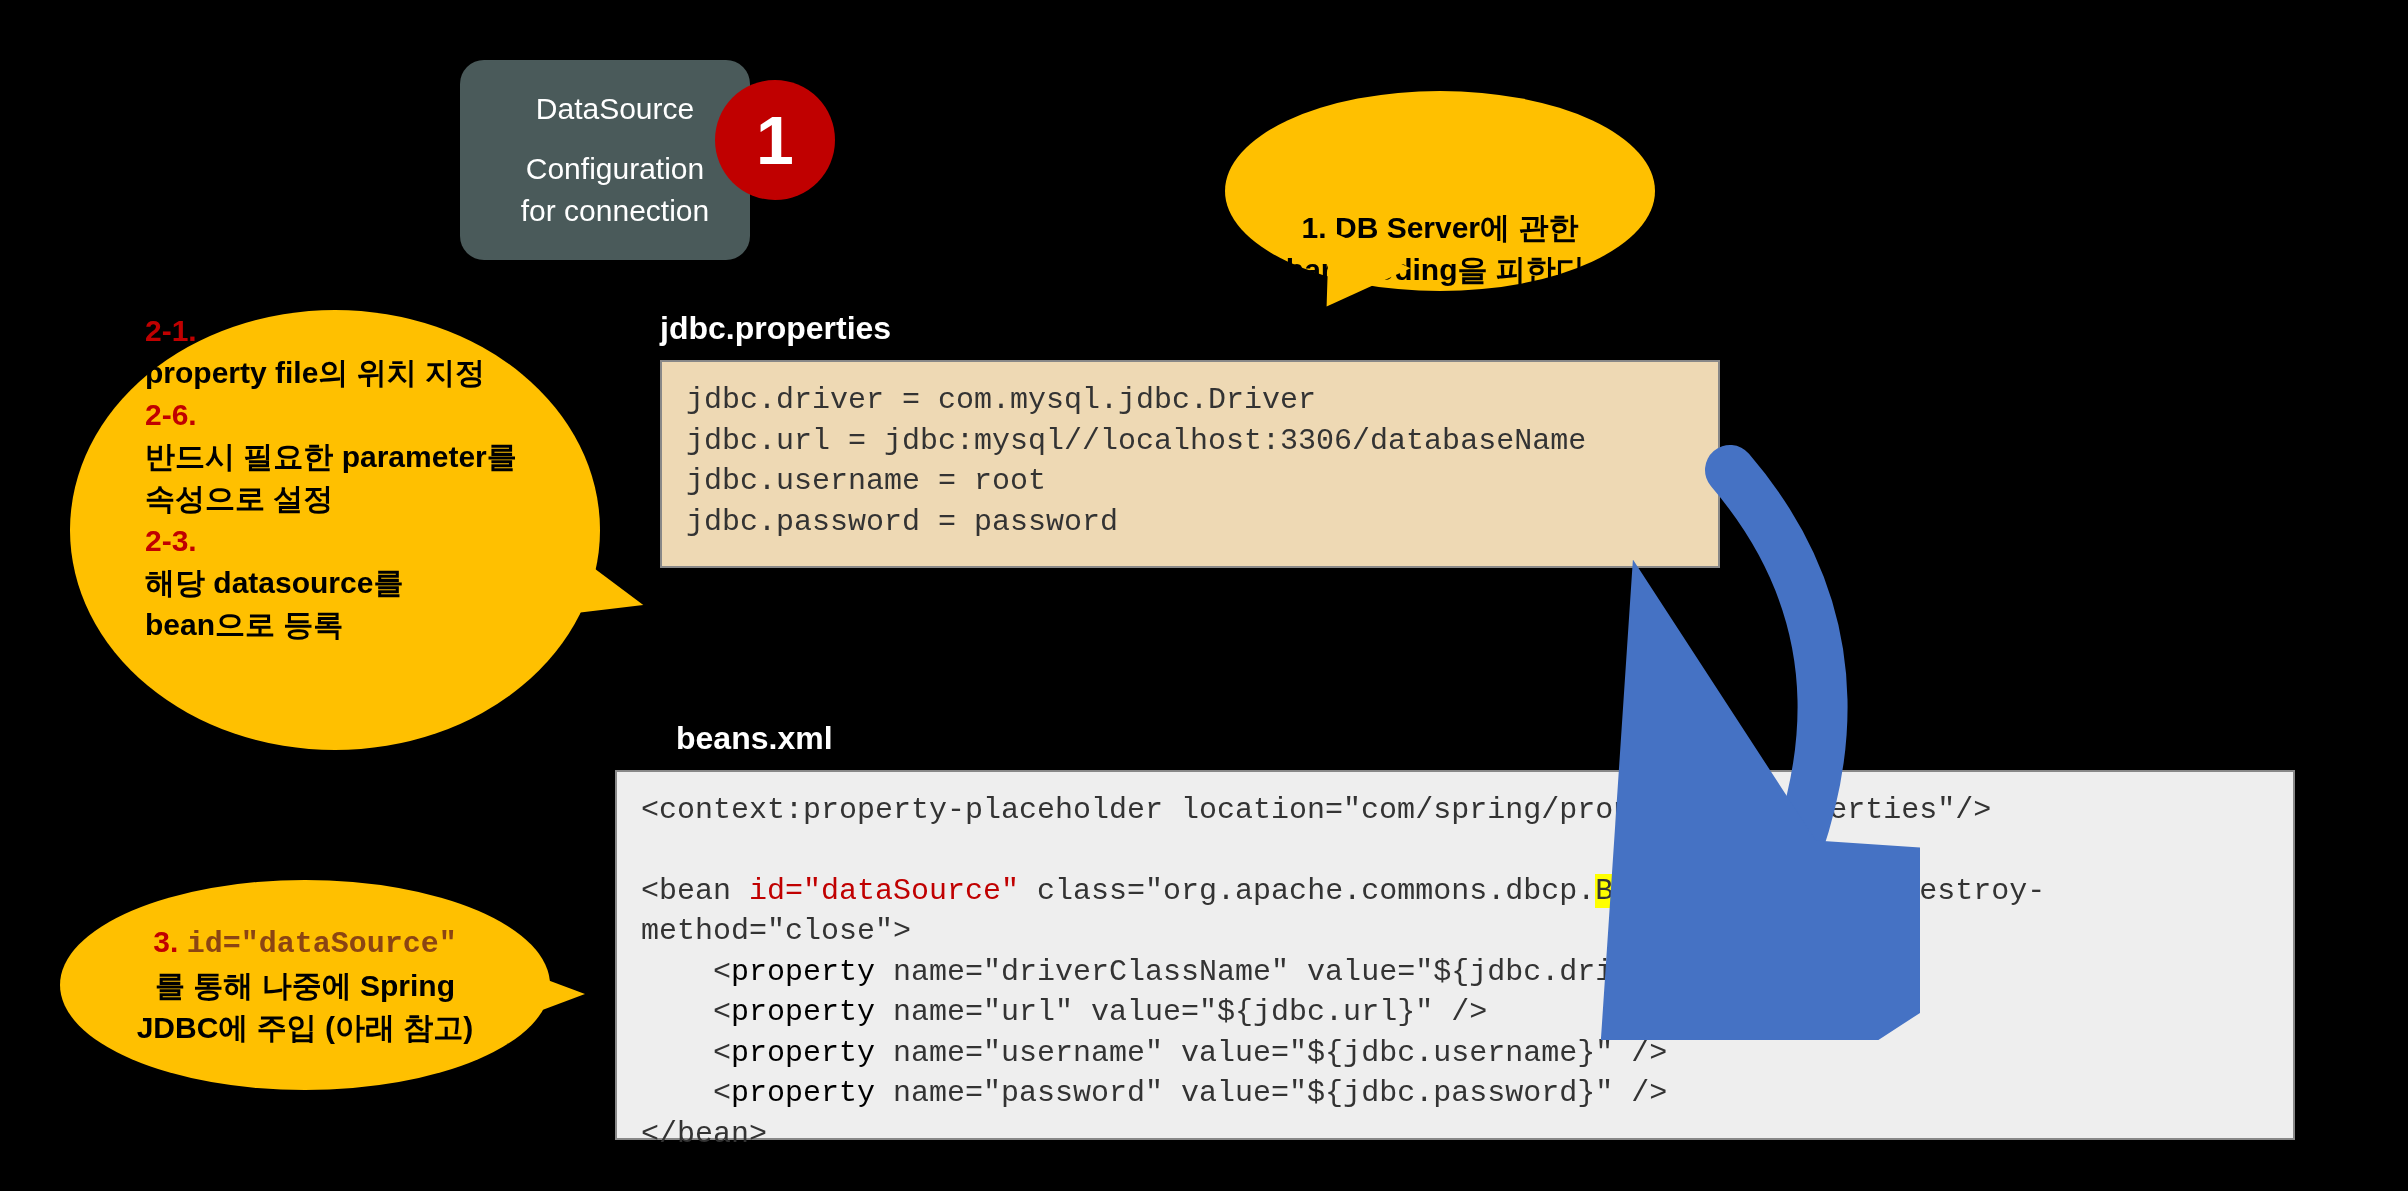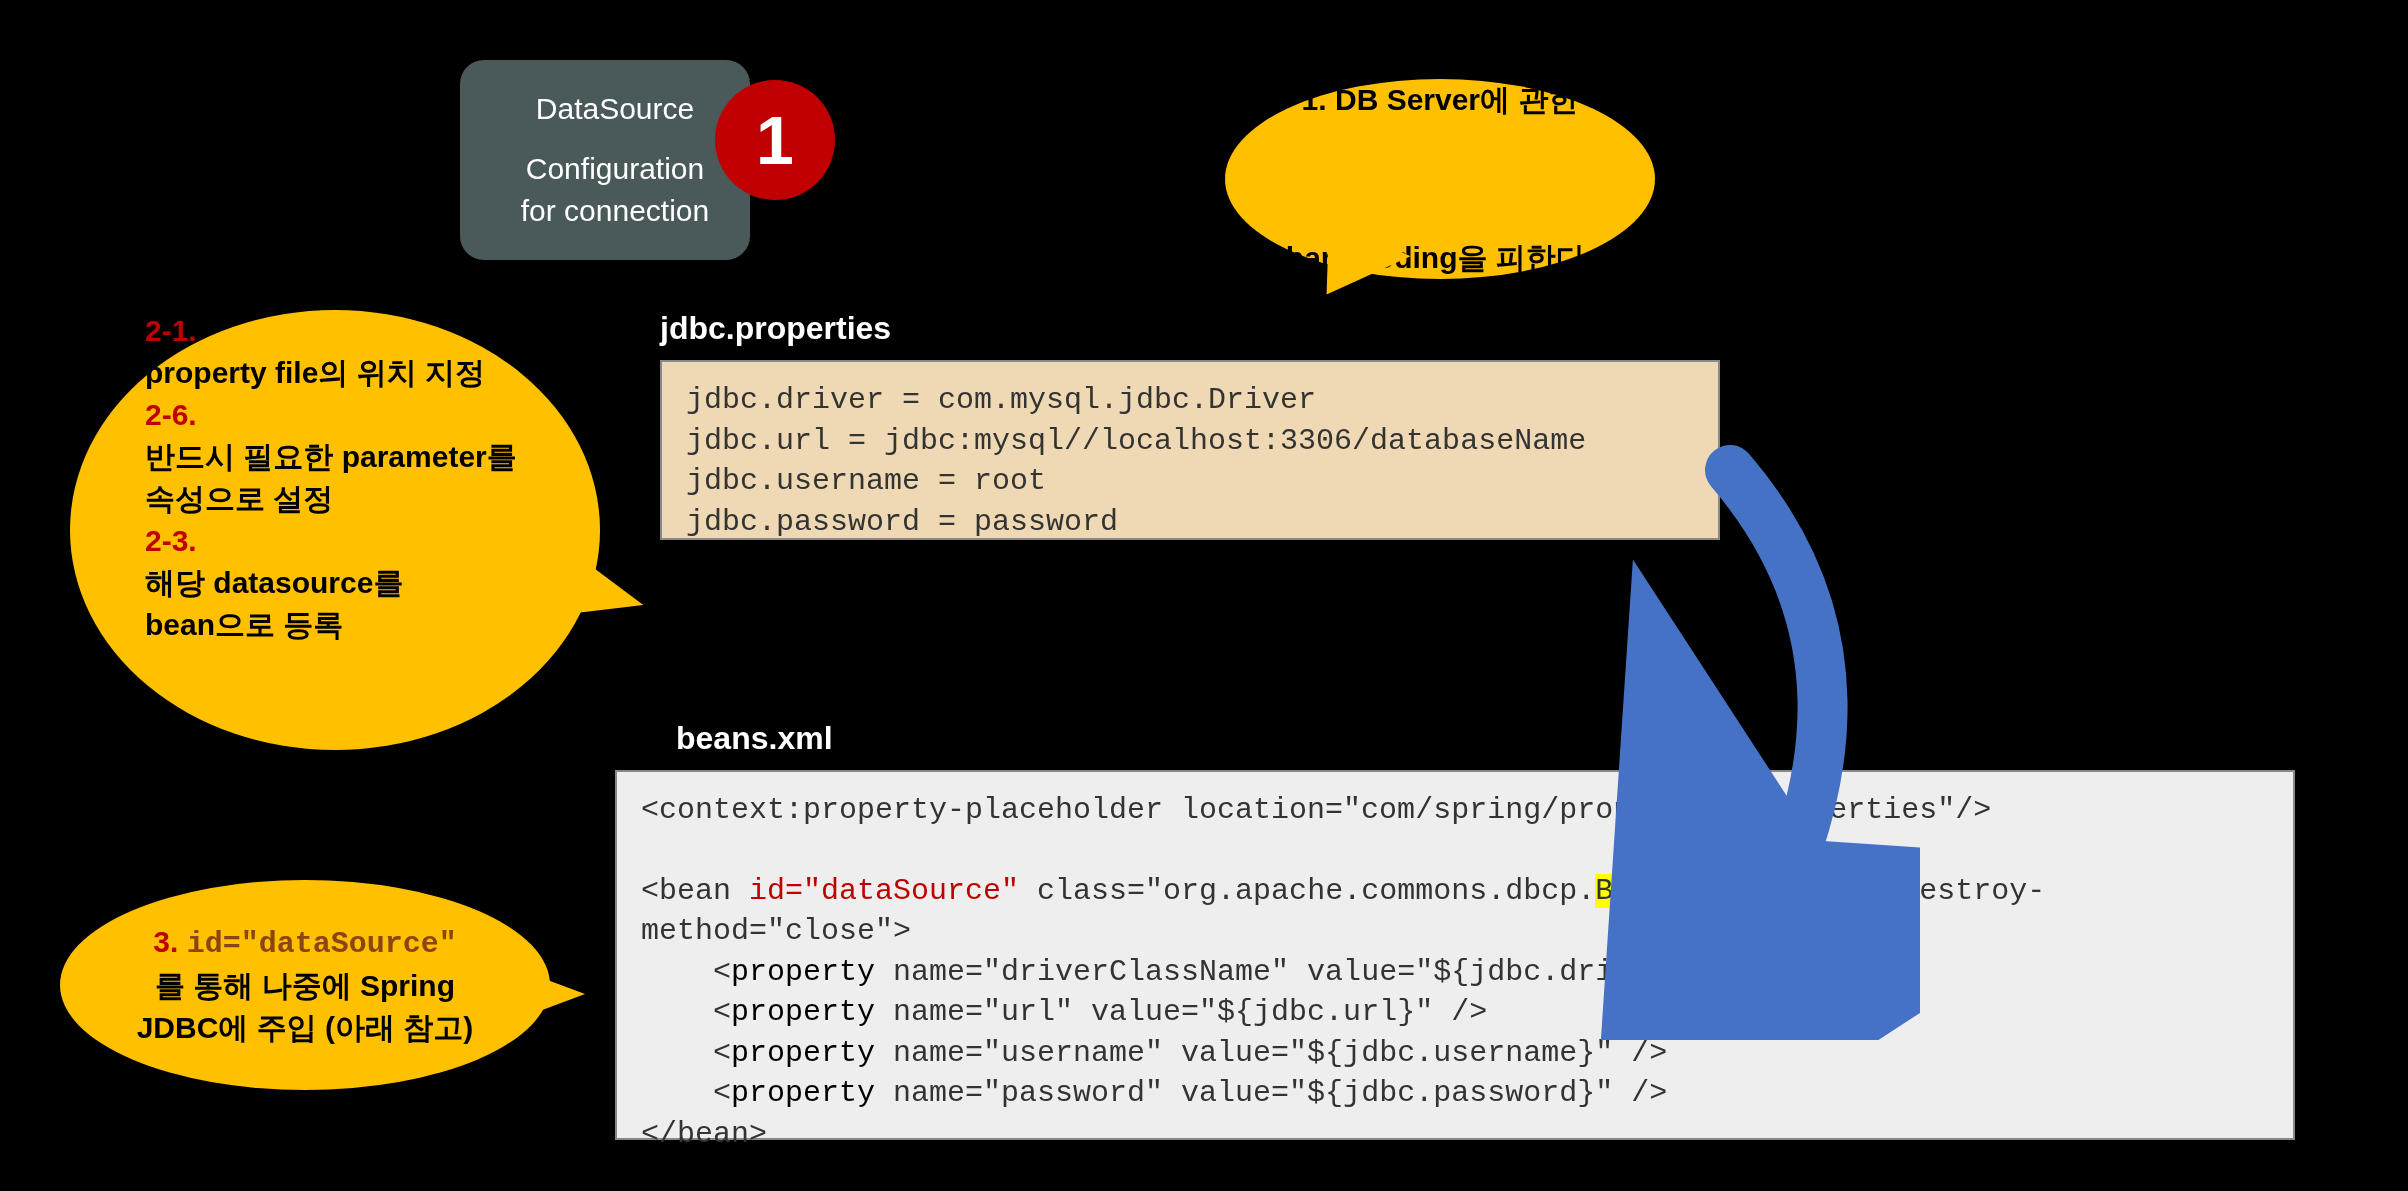--- a/index.html
+++ b/index.html
@@ -38,29 +38,29 @@
       color: #fff;
       font-size: 68px;
       font-weight: bold;
       display: flex;
       align-items: center;
       justify-content: center;
     }
     .bubble-1 {
       position: absolute;
       left: 1225px;
-      top: 79px;
+      top: 91px;
       width: 430px;
       height: 200px;
       background: #ffc000;
       border-radius: 50%;
       display: flex;
       flex-direction: column;
       align-items: center;
-      justify-content: space-between;
+      justify-content: flex-end;
       font-size: 30px;
       font-weight: bold;
       line-height: 1.4;
     }
     .bubble-1::after {
       content: '';
       position: absolute;
       bottom: -25px;
       left: 85px;
       width: 0;
@@ -130,21 +130,21 @@
       font-size: 32px;
       font-weight: bold;
     }
     .label-props { left: 660px; top: 310px; }
     .label-beans { left: 660px; top: 720px; margin-left: 16px; }
     .code-box-props {
       position: absolute;
       left: 660px;
       top: 360px;
       width: 1060px;
-      height: 180px;
+      height: 208px;
       background: #eed9b4;
       border: 2px solid #888;
       font-family: 'Courier New', monospace;
       font-size: 30px;
       padding: 18px 24px;
       line-height: 1.35;
       color: #333;
     }
     .code-box-beans {
       position: absolute;

